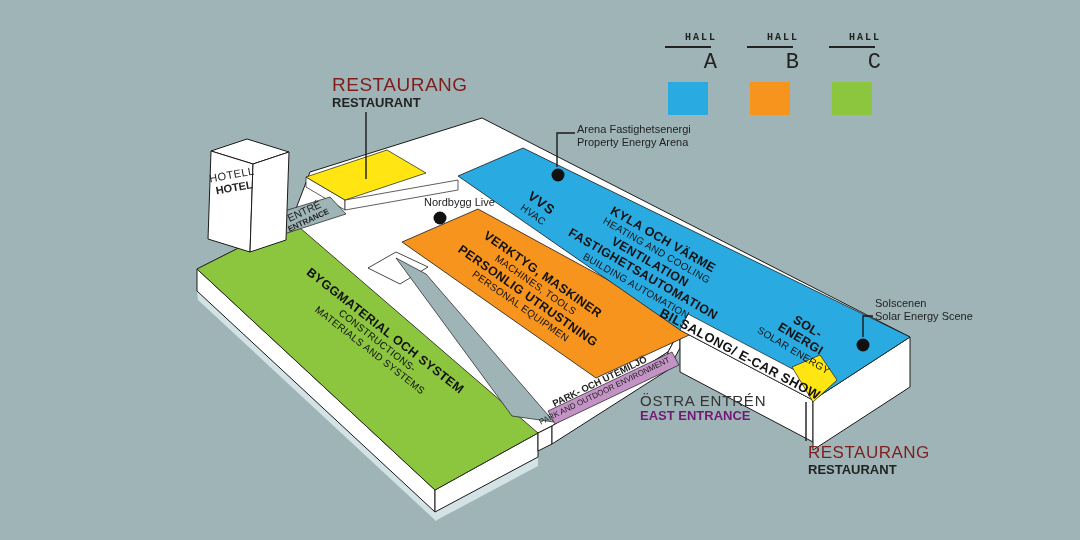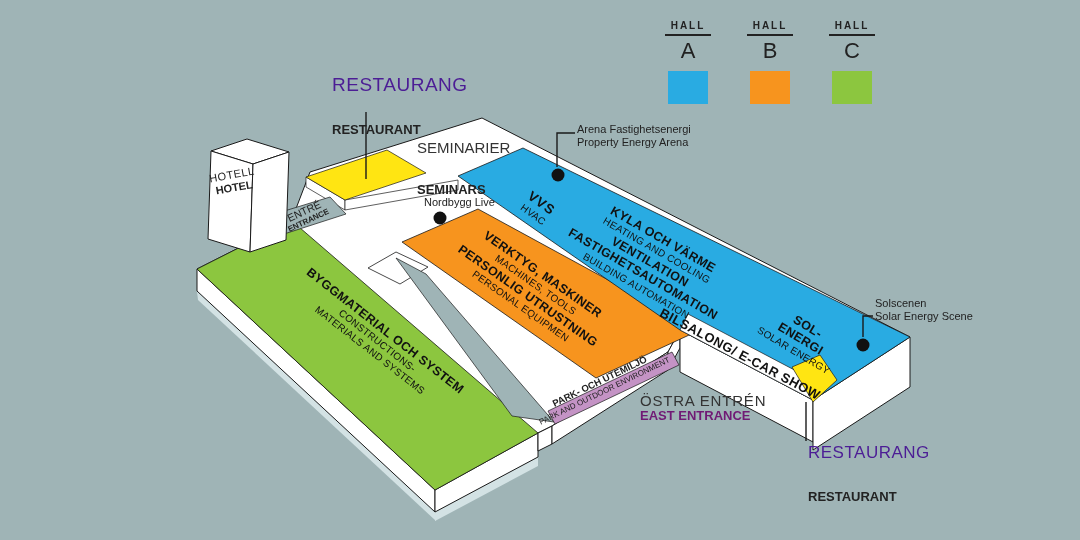--- a/index.html
+++ b/index.html
@@ -1,29 +1,29 @@
 <!DOCTYPE html>
 <html><head>
 <meta charset="utf-8">
 <style>
   html,body{margin:0;padding:0;background:#9FB4B6;}
   #stage{position:relative;width:1080px;height:540px;overflow:hidden;
          font-family:"Liberation Sans",sans-serif;background:#9FB4B6;}
   #map-svg{position:absolute;left:0;top:0;}
   .lbl{position:absolute;color:#222;white-space:nowrap;line-height:1.15;}
   .ctr{transform:translate(-50%,-50%);text-align:center;}
-  .sv-big{font-size:19px;letter-spacing:.5px;color:#4c1d95;}
-  .en-bold{font-size:13px;font-weight:bold;color:#222;margin-top:27px;}
+  .sv-big{font-size:19px;letter-spacing:.5px;color:#7f1d1d;}
+  .en-bold{font-size:13px;font-weight:bold;color:#222;}
   .sem-sv{font-size:15px;color:#333;}
   .mark{font-size:11px;color:#222;}
   .hall-b{font-weight:bold;font-size:12.5px;letter-spacing:.4px;color:#111;}
   .hall-r{font-size:10px;letter-spacing:.3px;color:#111;}
   .ost-sv{font-size:15px;letter-spacing:.8px;color:#333;}
   .ost-en{font-size:13px;font-weight:bold;color:#701a75;}
-  .legend{position:absolute;top:20px;width:58px;text-align:center;}
+  .legend{position:absolute;top:32px;width:58px;text-align:right;font-family:Liberation Mono, monospace;}
   .legend .hall{font-size:10px;font-weight:bold;letter-spacing:2px;color:#222;}
   .legend .rule{height:2px;background:#222;width:46px;margin:3px auto 2px auto;}
   .legend .letter{font-size:22px;color:#222;}
   .legend svg{display:block;margin:7px auto 0 auto;}
 </style>
 </head>
 <body>
 
 <div id="stage">
 
@@ -69,24 +69,20 @@
     <circle cx="558" cy="175" r="6.5" fill="#111"></circle>
     <circle cx="440" cy="218" r="6.5" fill="#111"></circle>
     <circle cx="863" cy="345" r="6.5" fill="#111"></circle>
   </svg>
 
   <div class="lbl" style="left:332px;top:74px;">
     <div class="sv-big">RESTAURANG</div>
     <div class="en-bold">RESTAURANT</div>
   </div>
 
-  <div class="lbl" style="left:417px;top:139px;">
-    <div class="sem-sv">SEMINARIER</div>
-    <div class="en-bold">SEMINARS</div>
-  </div>
 
   <div class="lbl mark" style="left:424px;top:196px;text-align:center;">Nordbygg Live</div>
 
   <div class="lbl mark" style="left:577px;top:123px;">
     <div>Arena Fastighetsenergi</div>
     <div>Property Energy Arena</div>
   </div>
 
   <div class="lbl mark" style="left:875px;top:297px;">
     <div>Solscenen</div>

